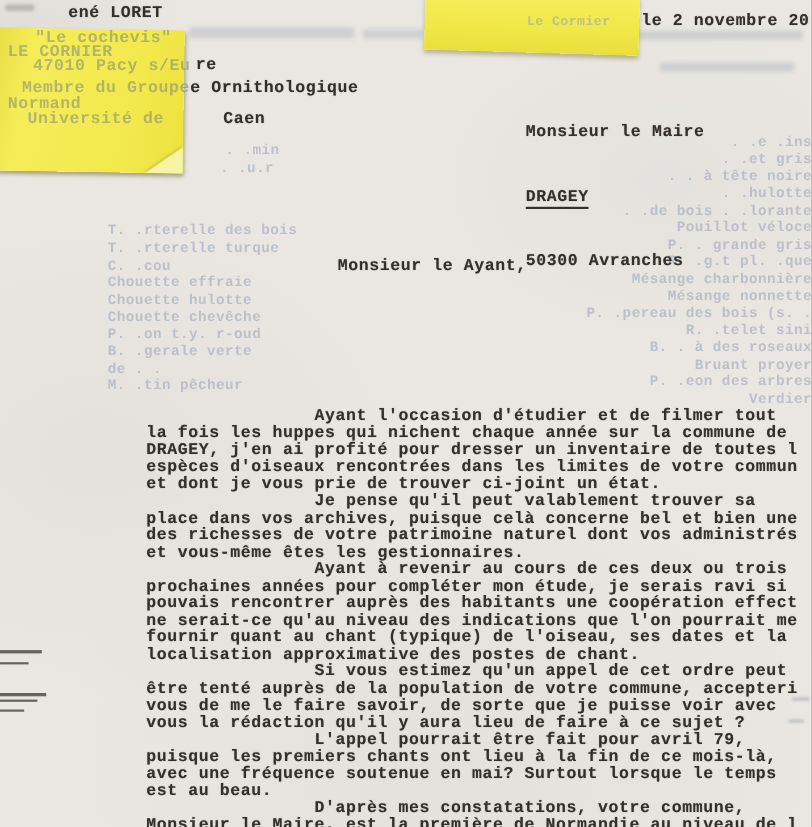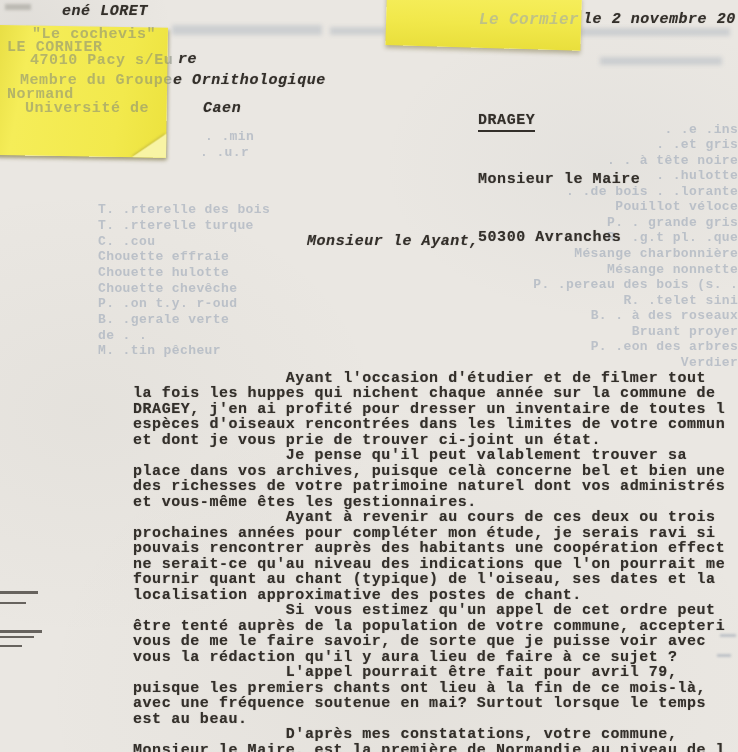--- a/index.html
+++ b/index.html
@@ -25,21 +25,21 @@
     font:700 13px/15.55px "Liberation Mono","DejaVu Sans Mono",monospace;
     letter-spacing:.4px;color:rgba(150,162,180,.55);
     filter:blur(.5px);
   }
   
   .gsender{
     font:700 15px/15.5px "Liberation Mono","DejaVu Sans Mono",monospace;
     letter-spacing:.55px;color:rgba(128,135,122,.55);
     filter:blur(.6px);z-index:3;
   }
-  .z3{z-index:3;font-style:italic;}
+  .z3{z-index:3;}
   
   .body-block{
     left:133px;top:324px;width:604px;z-index:3;
   }
   .body-block .line{white-space:pre;}
   
   .recipient{left:478px;top:77px;z-index:3;}
   .recipient .r-line{height:22.5px;}
   .u-line{display:inline-block;border-bottom:2px solid #332f2a;padding-bottom:1px;}
   
@@ -97,26 +97,26 @@
   <div class="abs gsender" style="left:7px;top:87px;">Normand</div>
   <div class="abs gsender" style="left:25px;top:101px;">Université de</div>
 
   <div class="abs ink z3" style="left:178px;top:52px;">re</div>
   <div class="abs ink z3" style="left:173px;top:73px;">e Ornithologique</div>
   <div class="abs ink z3" style="left:167px;top:101px;padding-left:36px;">Caen</div>
 
   <div class="note note-left"></div>
   <div class="note note-top"></div>
 
-  <div class="abs ghost z3" style="left:479px;top:13px;font-size:16px;">Le Cormier</div>
+  <div class="abs ghost z3" style="left:479px;top:13px;font-size:12px;">Le Cormier</div>
   <div class="abs ink z3" style="left:583px;top:12px;">le 2 novembre 20</div>
 
   <div class="abs recipient">
+    <div class="ink r-line">Monsieur le Maire</div>
     <div class="ink r-line"><span class="u-line">DRAGEY</span></div>
-    <div class="ink r-line">Monsieur le Maire</div>
     <div class="ink r-line">50300 Avranches</div>
   </div>
 
   <div class="abs ghost ghost-col" style="left:98px;top:155px;line-height:15.7px;">
     
   <div class="g-line">T. .rterelle des bois</div><div class="g-line">T. .rterelle turque</div><div class="g-line">C. .cou</div><div class="g-line">Chouette effraie</div><div class="g-line">Chouette hulotte</div><div class="g-line">Chouette chevêche</div><div class="g-line">P. .on t.y. r-oud</div><div class="g-line">B. .gerale verte</div><div class="g-line">de . .</div><div class="g-line">M. .tin pêcheur</div></div>
   <div class="abs ghost ghost-col" style="left:484px;top:75px;text-align:right;">
     
   <div class="g-line">                    . .e .ins</div><div class="g-line">                 . .et gris</div><div class="g-line">              . . à tête noire</div><div class="g-line">                 . .hulotte</div><div class="g-line">          . .de bois . .lorante</div><div class="g-line">Pouillot véloce</div><div class="g-line">P. . grande gris</div><div class="g-line">R. .g.t pl. .que</div><div class="g-line">Mésange charbonnière</div><div class="g-line">Mésange nonnette</div><div class="g-line">P. .pereau des bois (s. .</div><div class="g-line">R. .telet sini</div><div class="g-line">B. . à des roseaux</div><div class="g-line">Bruant proyer</div><div class="g-line">P. .eon des arbres</div><div class="g-line">Verdier</div></div>
   <div class="abs ghost" style="left:205px;top:129px;">. .min</div>

